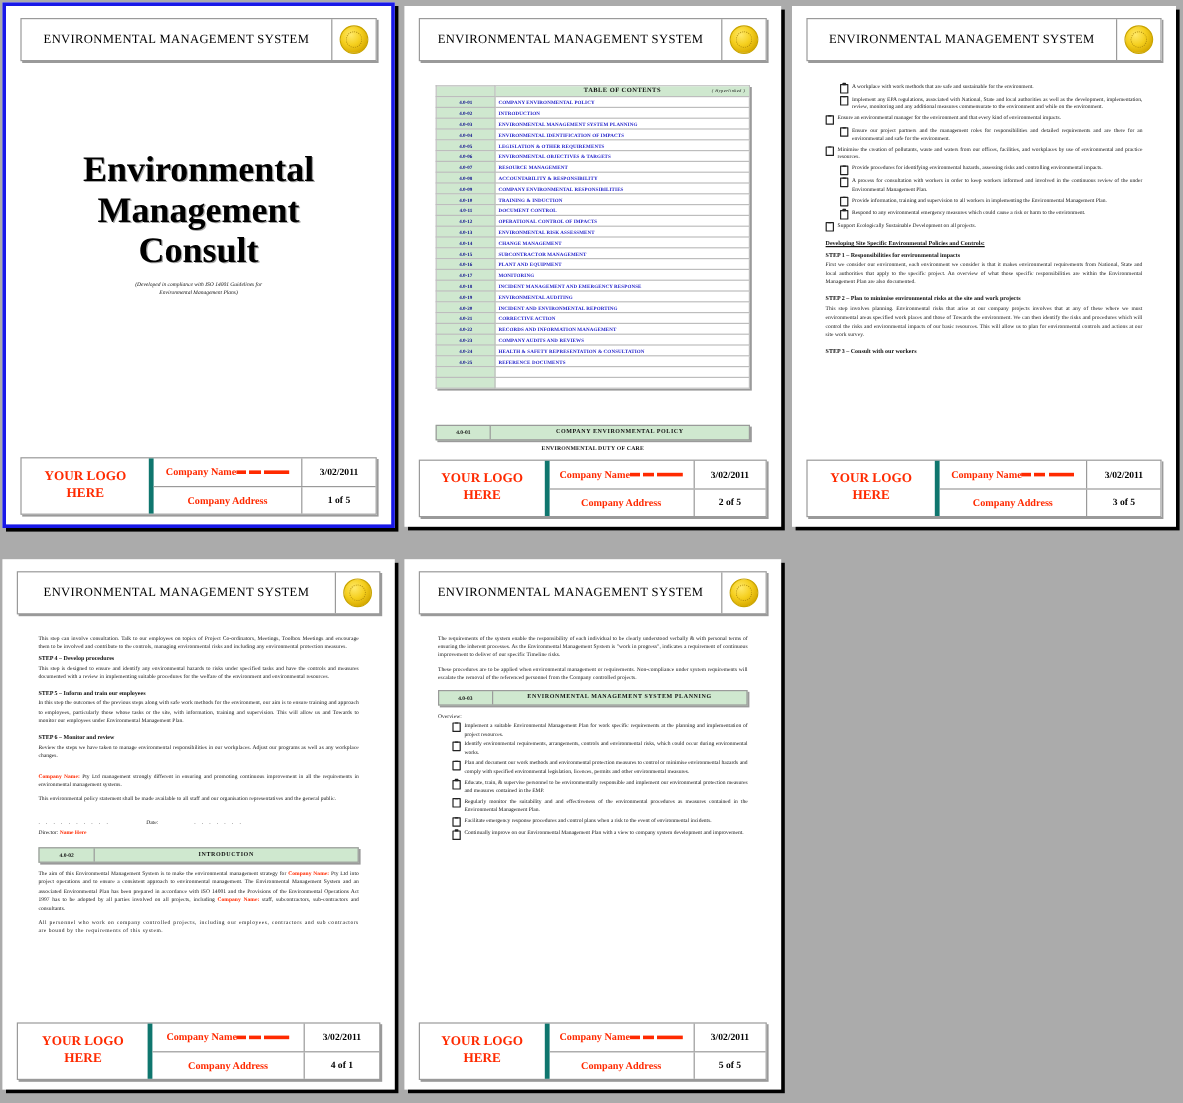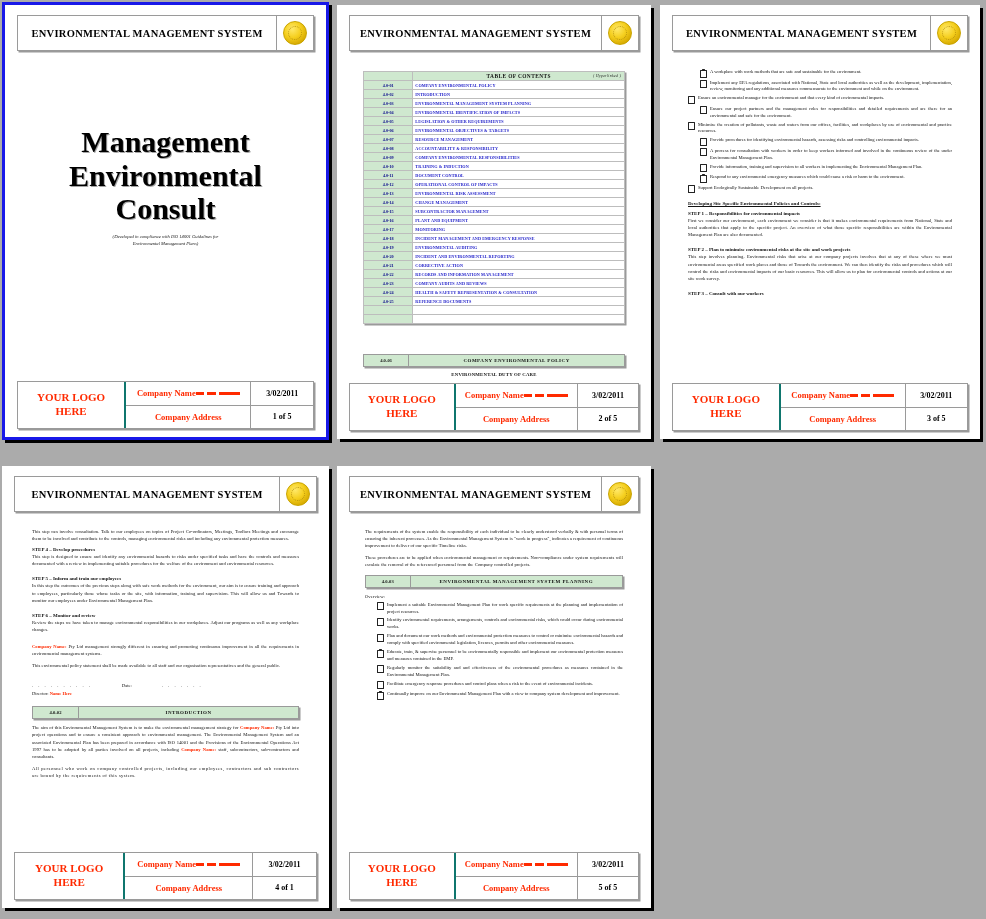--- a/index.html
+++ b/index.html
@@ -36,21 +36,21 @@
     display:flex;
     border:1px solid #9a9a9a;
     box-shadow:1.5px 1.5px 0 0 #9a9a9a;
     height:34px;
     flex:0 0 auto;
   }
   .doc-header .title-cell{
     flex:1 1 auto;
     display:flex;align-items:center;justify-content:center;
     border-right:1px solid #9a9a9a;
-    font-weight:bold;
+    font-weight:normal;
     font-size:10.5px;
     letter-spacing:.3px;
     color:#000;
     white-space:nowrap;
   }
   .doc-header .seal-cell{
     flex:0 0 36px;
     display:flex;align-items:center;justify-content:center;
   }
   .seal{
@@ -80,21 +80,21 @@
     display:flex;
     border:1px solid #9a9a9a;
     box-shadow:1.5px 1.5px 0 0 #9a9a9a;
     height:46px;
     margin-top:4px;
   }
   .footer-logo{
     flex:0 0 36%;
     display:flex;flex-direction:column;
     align-items:center;justify-content:center;
-    border-right:2px solid #0f766e;
+    border-right:4px solid #0f766e;
     color:#ff2a00;
     font-weight:bold;
     font-size:11px;
     line-height:1.25;
     text-align:center;
   }
   .footer-right{flex:1 1 auto;display:flex;flex-direction:column;}
   .footer-row{flex:1 1 50%;display:flex;}
   .footer-row + .footer-row{border-top:1px solid #9a9a9a;}
   .footer-cname{
@@ -265,22 +265,22 @@
   <div class="page selected" style="left:2px;top:2px;width:327px;height:438px;">
     <div class="page-inner">
       <div class="doc-header">
         <div class="title-cell">ENVIRONMENTAL MANAGEMENT SYSTEM</div>
         <div class="seal-cell">
             <div class="seal"></div>
           </div>
       </div>
       <div class="doc-body">
         <div class="cover-title">
+          <div>Environmental</div>
           <div>Management</div>
-          <div>Environmental</div>
           <div>Consult</div>
         </div>
         <div class="cover-sub">
           <div>(Developed in compliance with          ISO 14001      Guidelines for</div>
           <div>Environmental Management Plans)</div>
         </div>
       </div>
       <div class="doc-footer">
         <div class="footer-logo">
           <span>YOUR LOGO</span>

